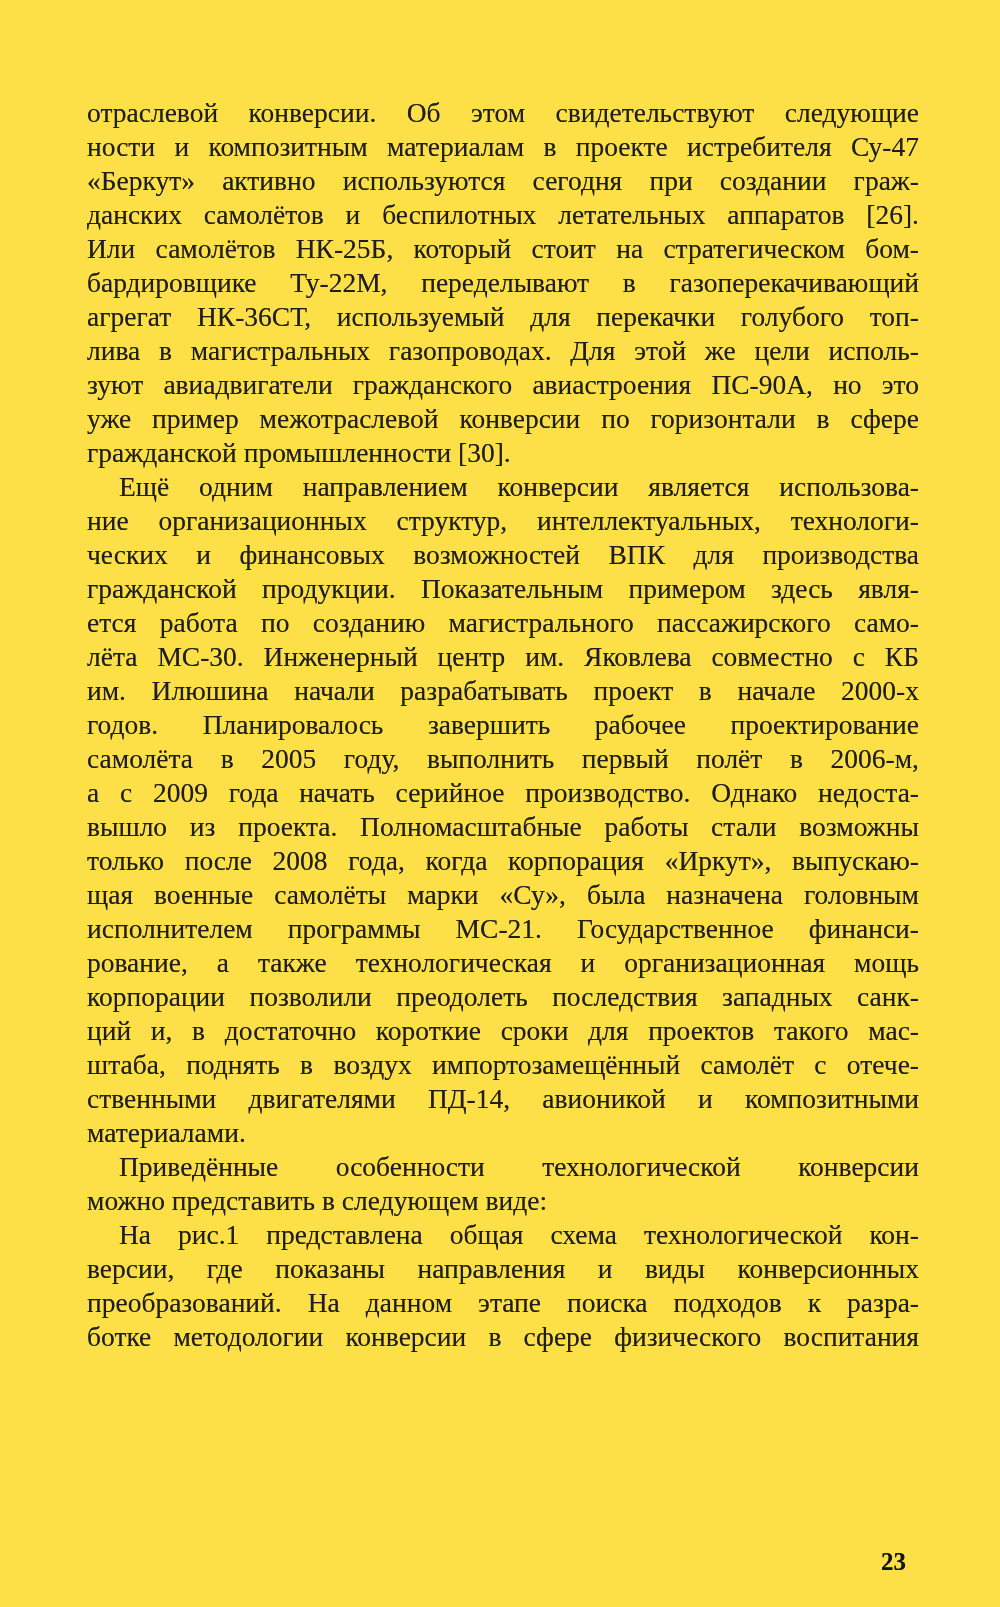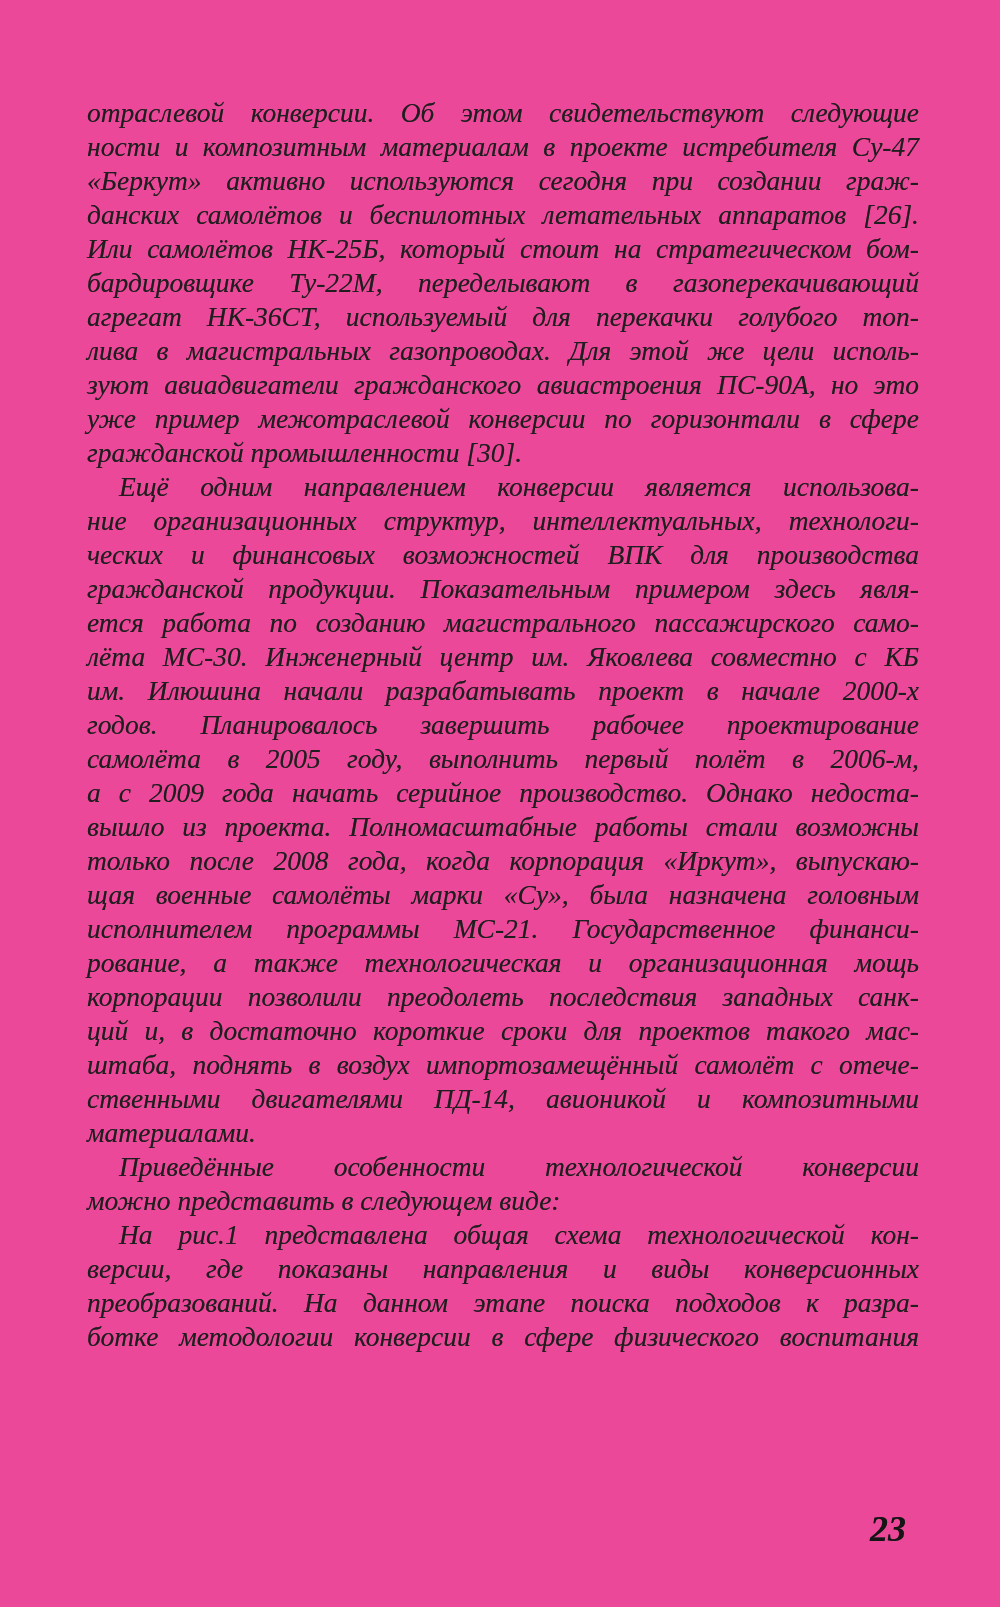--- a/index.html
+++ b/index.html
@@ -6,22 +6,21 @@
     margin: 0;
     padding: 0;
     width: 1000px;
     height: 1607px;
     background: #fdfdfc;
     overflow: hidden;
   }
   .page {
     position: absolute;
     inset: 0;
-    background: #ec4899;
-    font-style: italic;
+    background: #fde047;
   }
   .text-block {
     position: absolute;
     left: 87px;
     top: 96px;
     width: 832px;
   }
   .ln {
     font-family: "Liberation Serif", "DejaVu Serif", serif;
     font-size: 27.5px;
@@ -29,24 +28,24 @@
     color: #1e1e1e;
     text-align: justify;
     text-align-last: justify;
     white-space: normal;
     text-shadow: 0 0 0.5px rgba(30,30,30,0.55);
   }
   .ln.ind { padding-left: 32px; }
   .ln.end { text-align-last: left; }
   .pagenum {
     position: absolute;
-    top: 1508px;
+    top: 1548px;
     right: 94px;
     font-family: "Liberation Serif", "DejaVu Serif", serif;
-    font-size: 36px;
+    font-size: 25px;
     font-weight: bold;
     color: #151515;
     text-shadow: 0 0 0.5px rgba(20,20,20,0.6);
   }
 </style>
 </head>
 <body>
 
 <div class="page">
   <div class="text-block">

